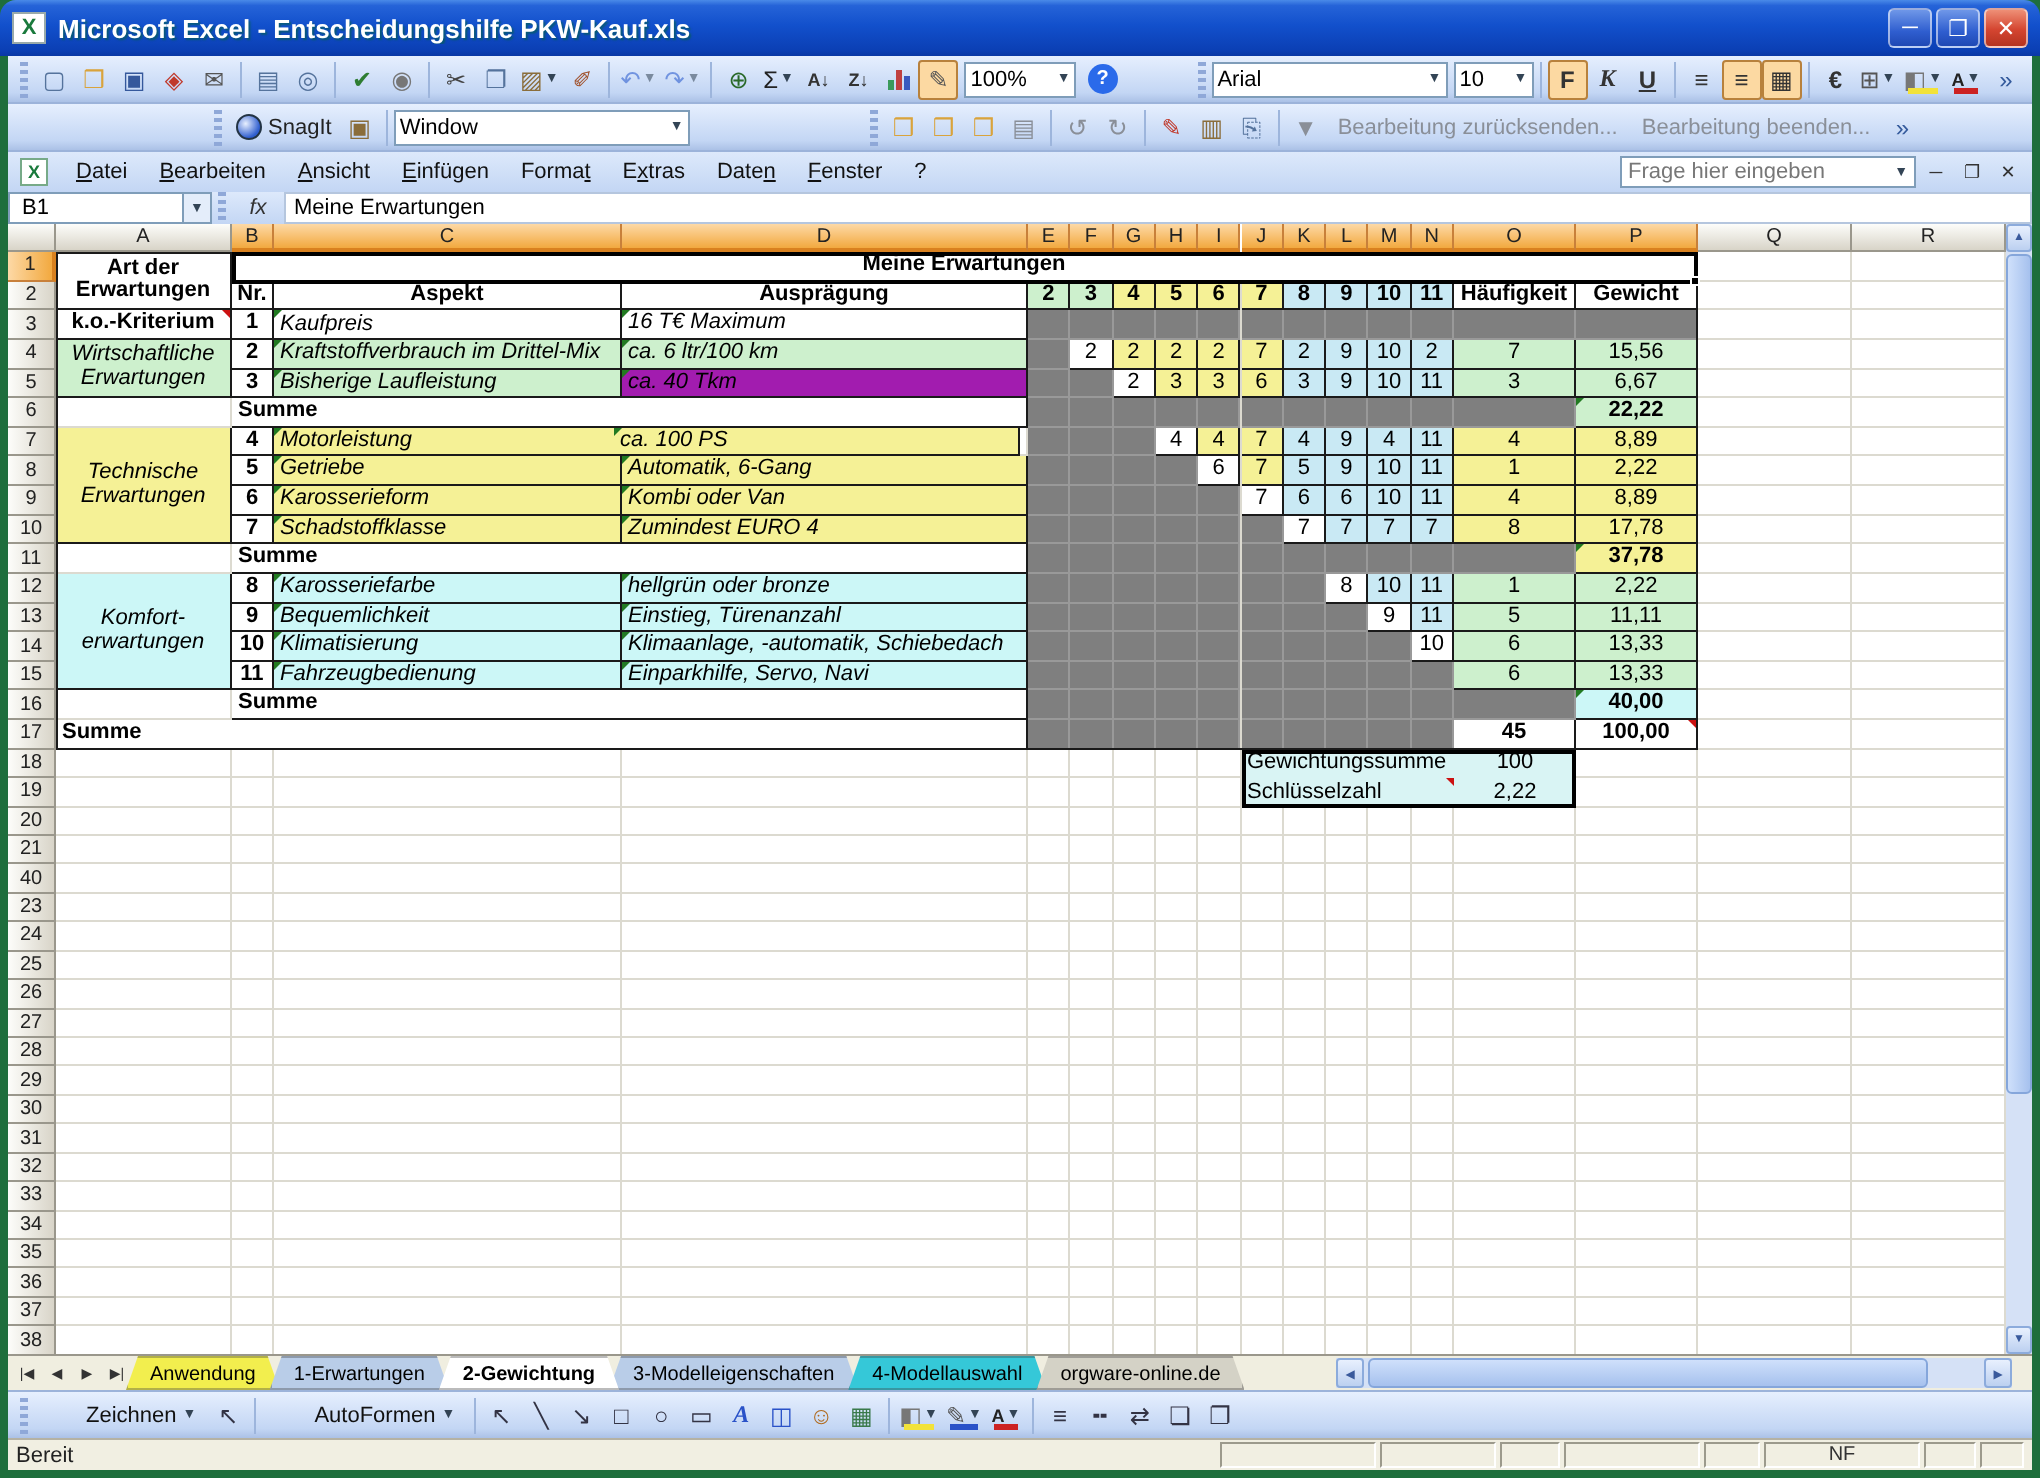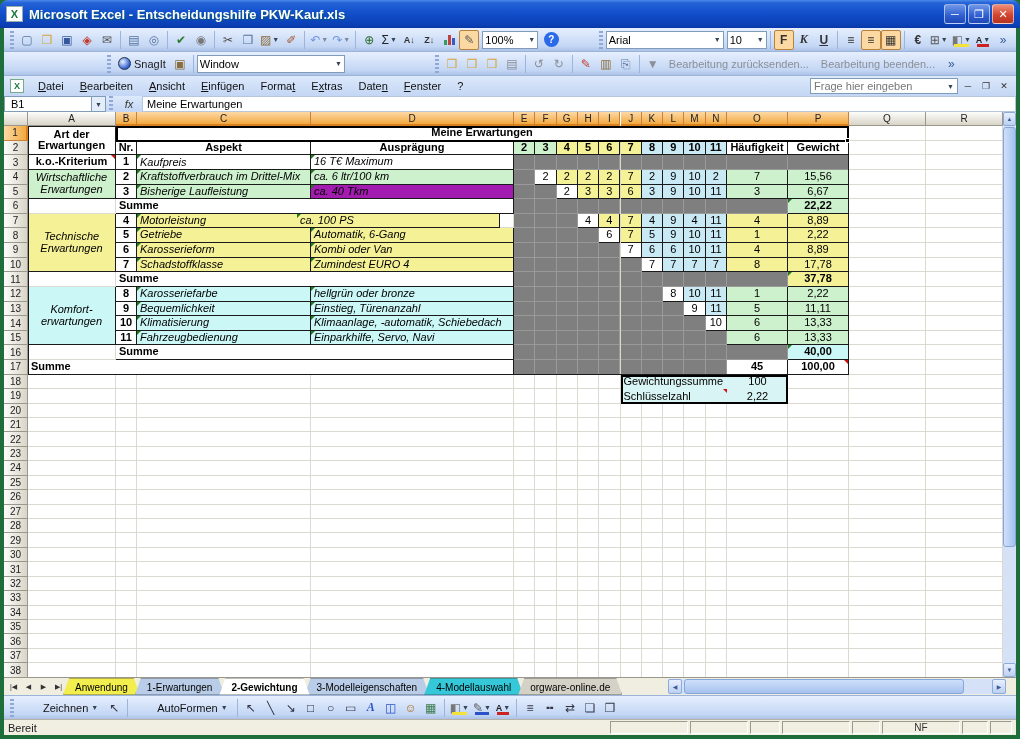--- a/index.html
+++ b/index.html
@@ -419,21 +419,21 @@
         <div class="rh" style="left: 0px; top: 160.93px; width: 24px; height: 14.63px;">12</div>
         <div class="rh" style="left: 0px; top: 175.56px; width: 24px; height: 14.63px;">13</div>
         <div class="rh" style="left: 0px; top: 190.19px; width: 24px; height: 14.63px;">14</div>
         <div class="rh" style="left: 0px; top: 204.82px; width: 24px; height: 14.63px;">15</div>
         <div class="rh" style="left: 0px; top: 219.45px; width: 24px; height: 14.63px;">16</div>
         <div class="rh" style="left: 0px; top: 234.08px; width: 24px; height: 14.63px;">17</div>
         <div class="rh" style="left: 0px; top: 248.71px; width: 24px; height: 14.43px;">18</div>
         <div class="rh" style="left: 0px; top: 263.14px; width: 24px; height: 14.43px;">19</div>
         <div class="rh" style="left: 0px; top: 277.57px; width: 24px; height: 14.43px;">20</div>
         <div class="rh" style="left: 0px; top: 292px; width: 24px; height: 14.43px;">21</div>
-        <div class="rh" style="left: 0px; top: 306.43px; width: 24px; height: 14.43px;">22</div>
+        <div class="rh" style="left: 0px; top: 306.43px; width: 24px; height: 14.43px;">40</div>
         <div class="rh" style="left: 0px; top: 320.86px; width: 24px; height: 14.43px;">23</div>
         <div class="rh" style="left: 0px; top: 335.29px; width: 24px; height: 14.43px;">24</div>
         <div class="rh" style="left: 0px; top: 349.72px; width: 24px; height: 14.43px;">25</div>
         <div class="rh" style="left: 0px; top: 364.15px; width: 24px; height: 14.43px;">26</div>
         <div class="rh" style="left: 0px; top: 378.58px; width: 24px; height: 14.43px;">27</div>
         <div class="rh" style="left: 0px; top: 393.01px; width: 24px; height: 14.43px;">28</div>
         <div class="rh" style="left: 0px; top: 407.44px; width: 24px; height: 14.43px;">29</div>
         <div class="rh" style="left: 0px; top: 421.87px; width: 24px; height: 14.43px;">30</div>
         <div class="rh" style="left: 0px; top: 436.3px; width: 24px; height: 14.43px;">31</div>
         <div class="rh" style="left: 0px; top: 450.73px; width: 24px; height: 14.43px;">32</div>
@@ -775,21 +775,21 @@
         <div class="cell i" style="left: 0px; top: 87.78px; width: 88px; height: 58.52px; background: rgb(245, 241, 150); white-space: normal; padding: 0px 2px;">
           <span>Technische Erwartungen</span>
         </div>
         <div class="cell b" style="left: 88px; top: 87.78px; width: 21px; height: 14.63px;">
           <span>4</span>
         </div>
         <div class="cell i al-l" style="left: 109px; top: 87.78px; width: 174px; height: 14.63px; background: rgb(245, 241, 150);">
           <span>Motorleistung</span>
           <span class="mk-g"></span>
         </div>
-        <div class="cell i al-l" style="left: 269px; top: 87.78px; width: 203px; height: 14.63px; background: rgb(245, 241, 150);">
+        <div class="cell i al-l" style="left: 279px; top: 87.78px; width: 203px; height: 14.63px; background: rgb(245, 241, 150);">
           <span>ca. 100 PS</span>
           <span class="mk-g"></span>
         </div>
         <div class="cell" style="left: 549.9px; top: 87.78px; width: 21.3px; height: 14.63px;">
           <span>4</span>
         </div>
         <div class="cell" style="left: 571.2px; top: 87.78px; width: 21.3px; height: 14.63px; background: rgb(245, 241, 150);">
           <span>4</span>
         </div>
         <div class="cell" style="left: 592.5px; top: 87.78px; width: 21.3px; height: 14.63px; background: rgb(245, 241, 150);">

